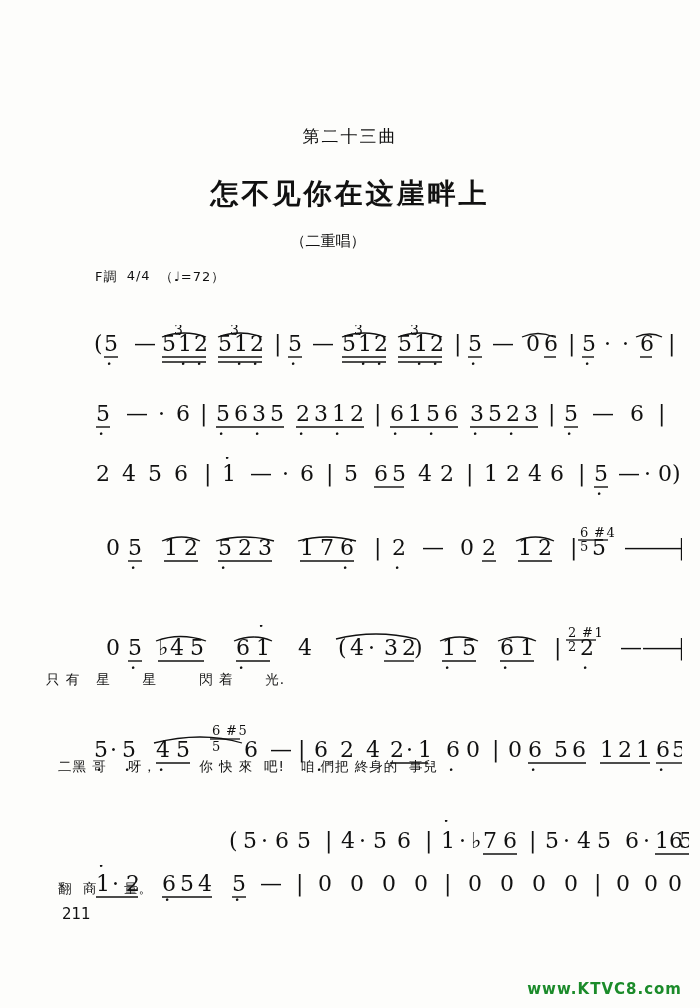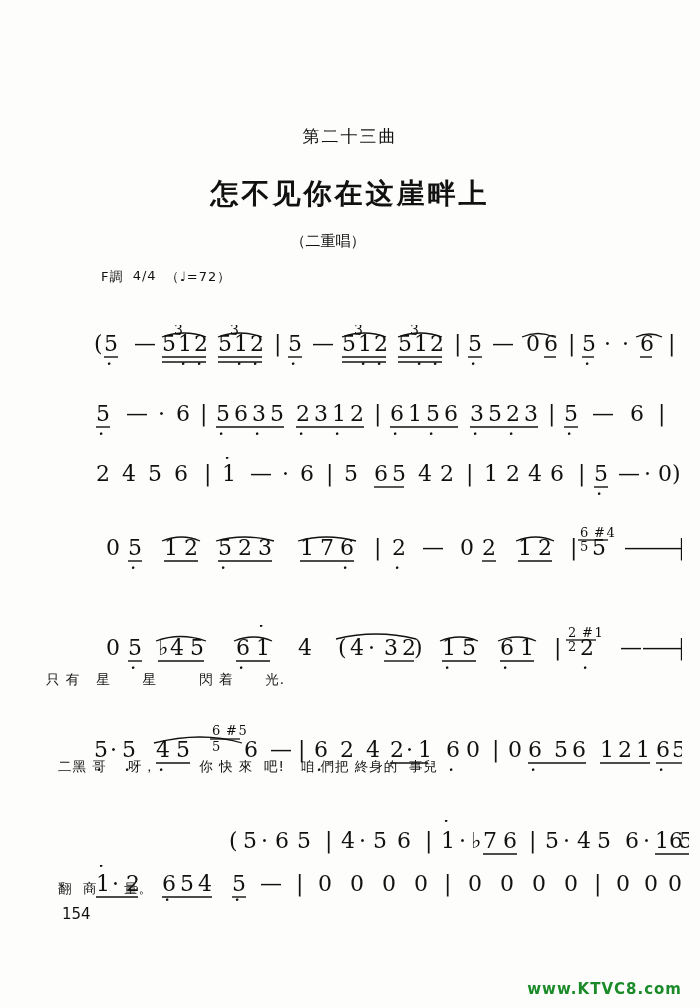--- a/index.html
+++ b/index.html
@@ -49,21 +49,21 @@
     left: 0;
     width: 656px;
     text-align: center;
     font-size: 15px;
     font-family: "DejaVu Sans", sans-serif;
   }
   
   .meta-line {
     position: absolute;
     top: 268px;
-    left: 101px;
+    left: 95px;
     font-size: 13px;
     font-family: "DejaVu Sans", sans-serif;
     letter-spacing: 1px;
     white-space: nowrap;
   }
   .meta-line .frac {
     display: inline-block;
     transform: translateY(-1px);
     margin: 0 4px;
   }
@@ -548,19 +548,19 @@
       </g>
       <g font-size="20" fill="#111" font-family="DejaVu Serif, serif">
         <text x="6" y="8">·</text>
         <text x="72" y="42">·</text>
         <text x="142" y="42">·</text>
       </g>
     </svg>
   </div>
   <div class="lline" style="top:880px; left:58px;">翻  商     量。</div>
 
-  <div class="page-number">154</div>
+  <div class="page-number">211</div>
 
   <div class="watermark">
     <span class="wm-w">www.KTVC8.com</span>
   </div>
 
 </div>
 
 </body></html>

